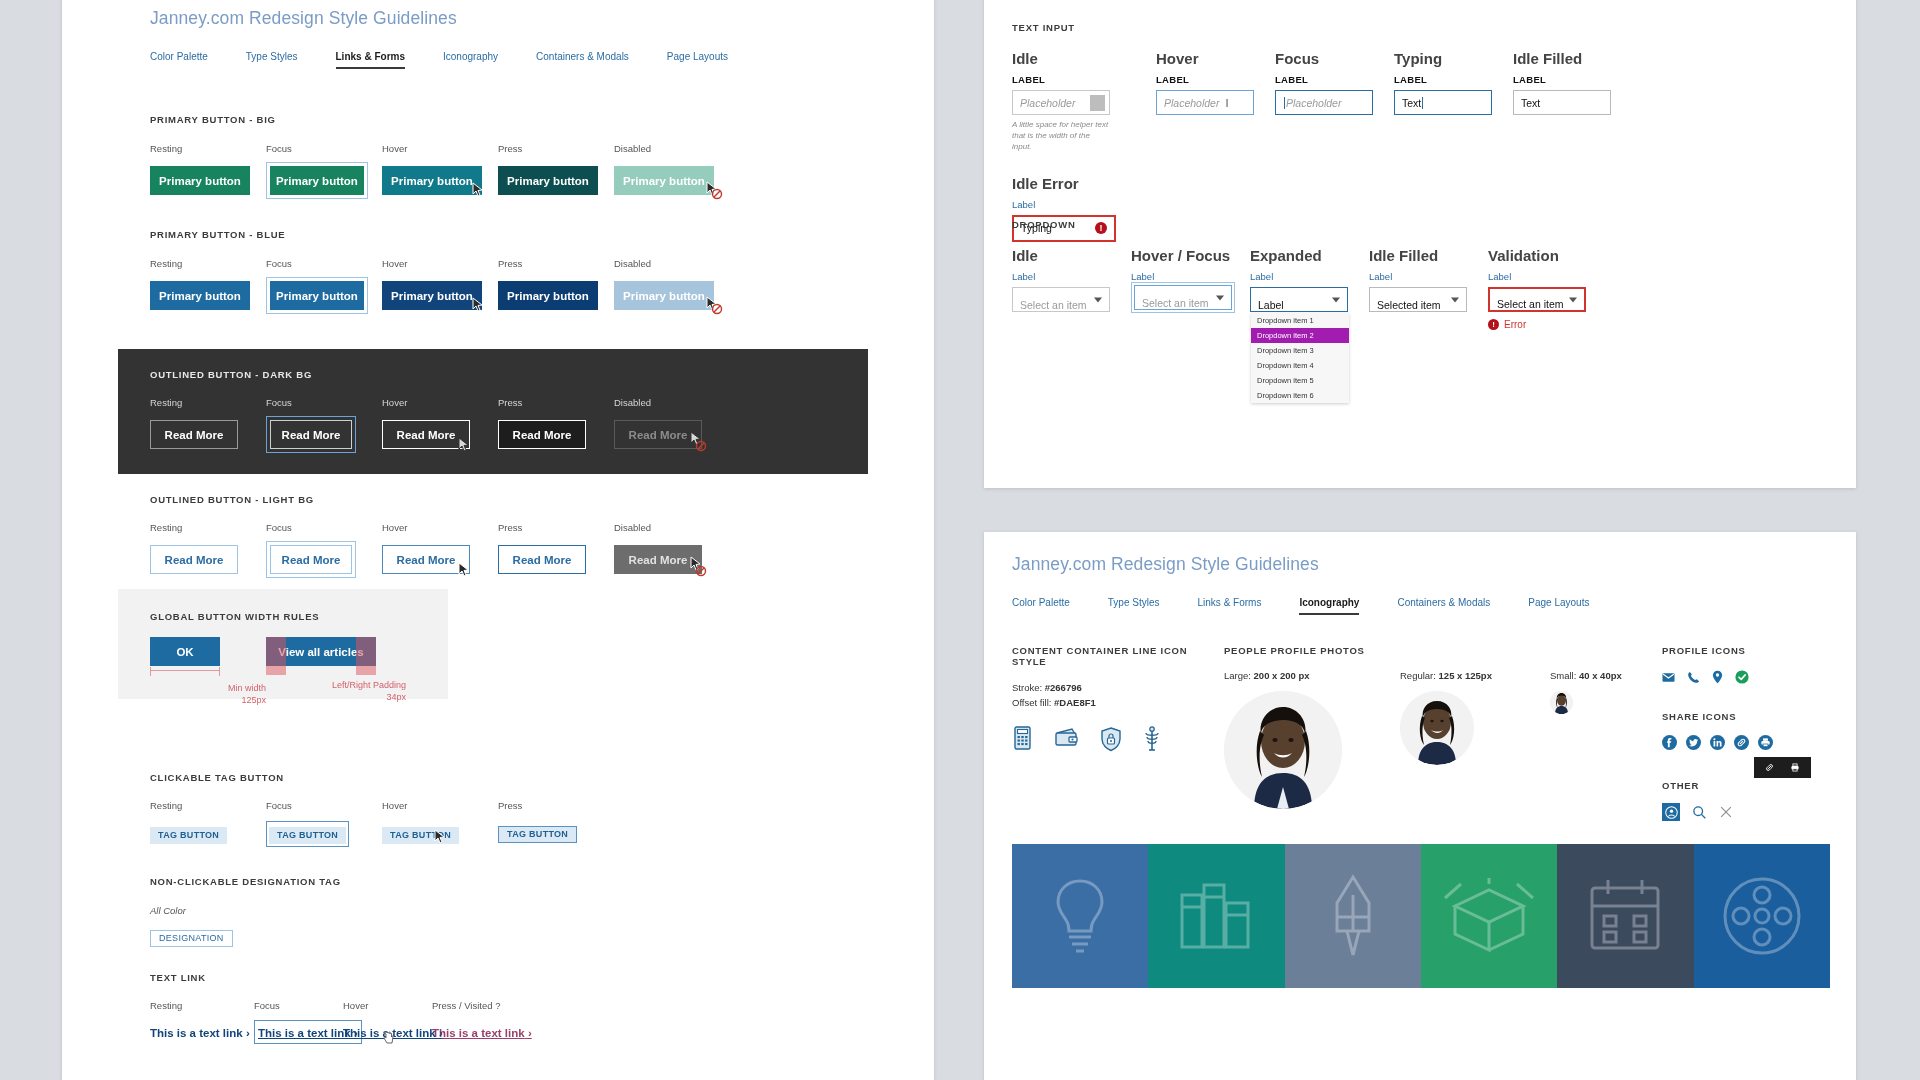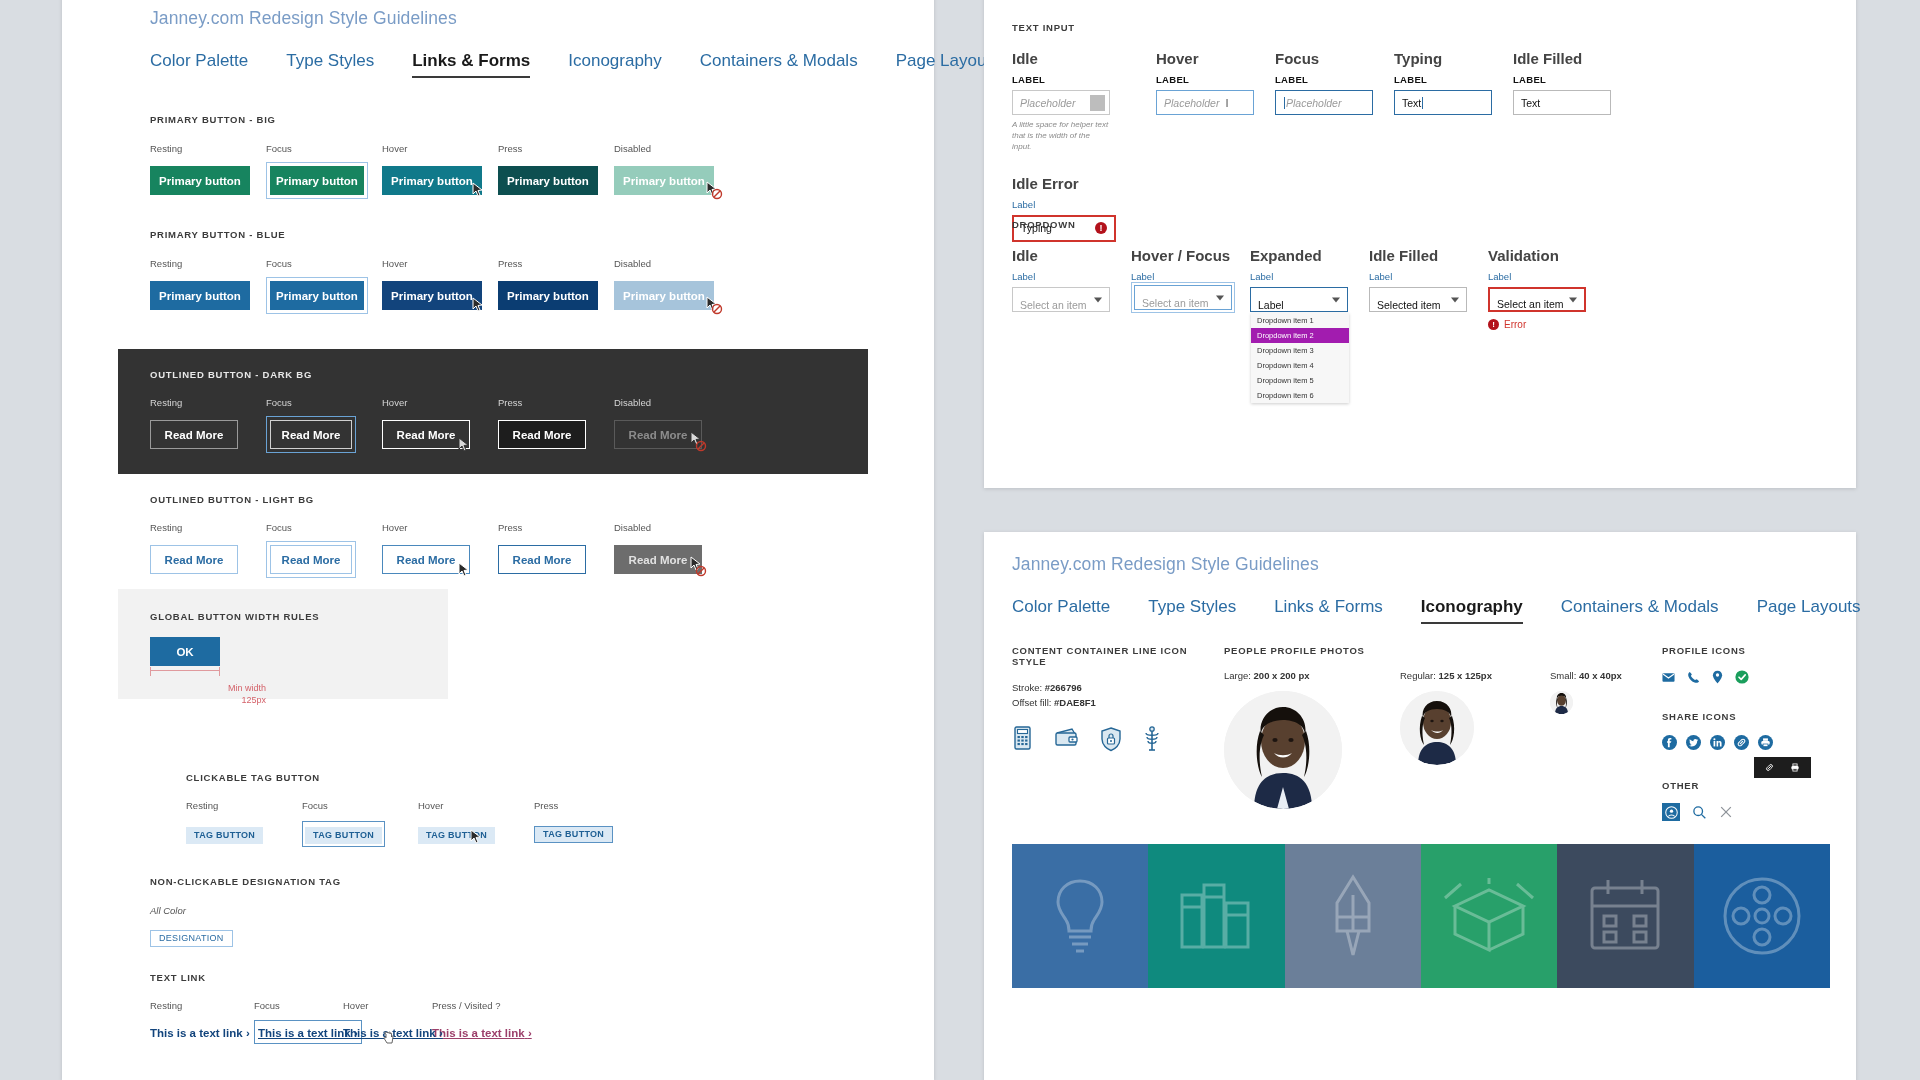--- a/index.html
+++ b/index.html
@@ -19,21 +19,21 @@
   #panel-tr     { left:984px; top:-6px;  width:872px; height:494px; }
   #panel-br     { left:984px; top:532px; width:872px; height:560px; }
 
   
   .doc-title {
     font-size:17.5px; color:#7a9cc6; letter-spacing:.1px;
     font-family:"Liberation Sans", sans-serif;
   }
   .tabs { display:flex; gap:0; margin-top:22px; }
   .tab {
-    font-size:17px; color:#2b6ca3; padding:0 0 5px 0; margin-right:38px;
+    font-size:10px; color:#2b6ca3; padding:0 0 5px 0; margin-right:38px;
     cursor:pointer; white-space:nowrap;
   }
   .tab.active { color:#1a1a1a; font-weight:bold; border-bottom:2px solid #3a3a3a; }
 
   
   .sec-h {
     font-size:9.5px; font-weight:bold; letter-spacing:.75px;
     color:#3b3b3b; text-transform:uppercase;
   }
   .sec-h.on-dark { color:#e8e8e8; }
@@ -428,25 +428,38 @@
         <div class="sec-h">GLOBAL BUTTON WIDTH RULES</div>
         <div style="display:flex;margin-top:15px;">
           <div style="width:116px;">
             <div class="gw-btn" style="width:70px;">OK</div>
             <div class="measure-line" style="width:70px;"></div>
             <div class="measure-txt">
               <span>Min width</span><br>
               <span>125px</span>
             </div>
           </div>
-        </div>
-      </div>
-    </div>
-
-    <div style="position:absolute;left:88px;top:778px;margin-left:36px;">
+          <div style="width:140px;">
+            <div style="position:relative;width:110px;">
+              <div class="gw-btn" style="width:110px;">View all articles</div>
+              <span class="pad-mark l"></span>
+              <span class="pad-mark r"></span>
+              <span class="pad-under l"></span>
+              <span class="pad-under r"></span>
+            </div>
+            <div class="measure-txt" style="margin-top:13px;">
+              <span>Left/Right Padding</span><br>
+              <span>34px</span>
+            </div>
+          </div>
+        </div>
+      </div>
+    </div>
+
+    <div style="position:absolute;left:88px;top:778px;">
       <div class="sec-h">CLICKABLE TAG BUTTON</div>
       <div class="state-row" style="margin-top:17px;">
         <div class="state-col">
           <div class="state-label">Resting</div>
           <div style="height:10px"></div>
           <div style="padding:3px 0 0 0;">
             <span class="tagbtn">TAG BUTTON</span>
           </div>
         </div>
         <div class="state-col">

